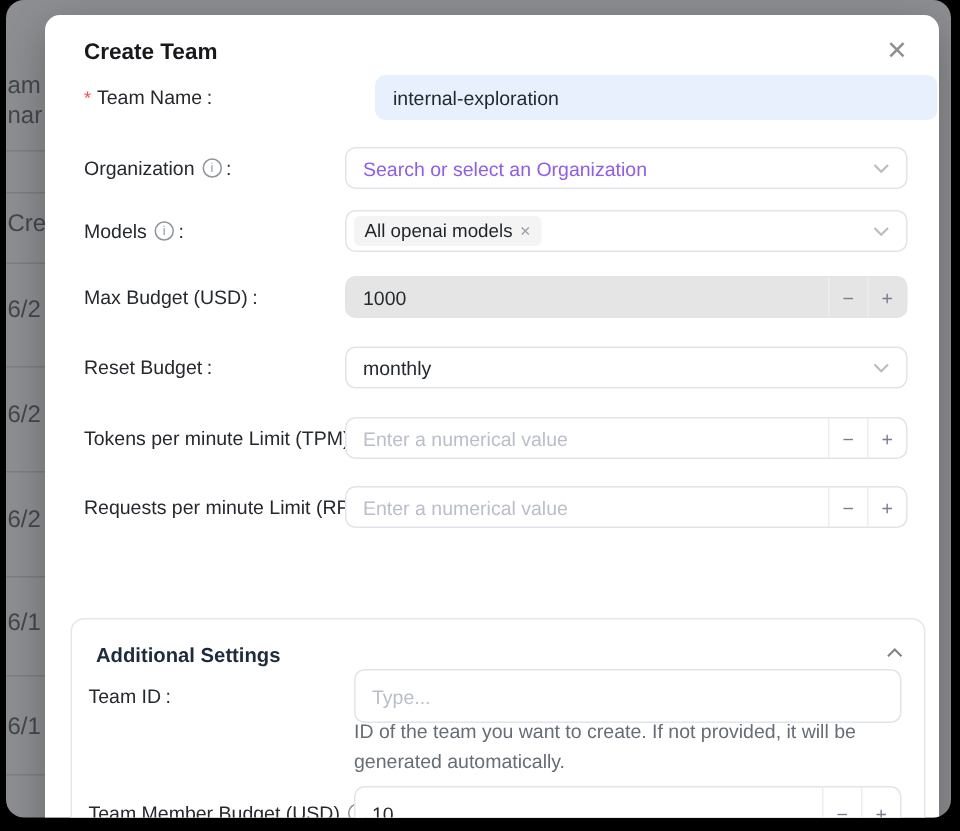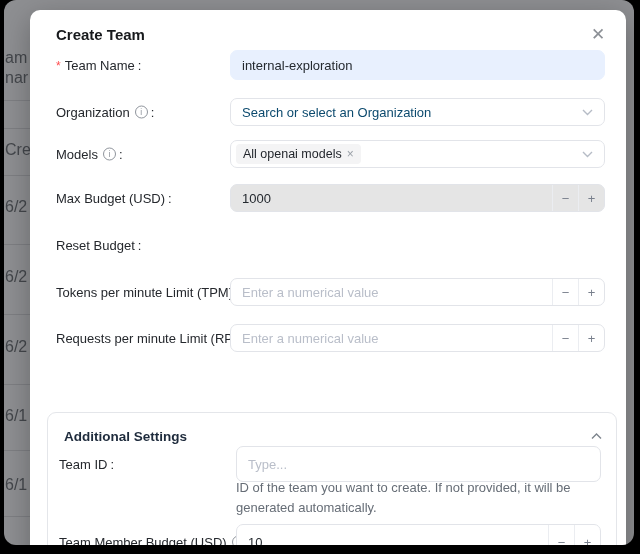--- a/index.html
+++ b/index.html
@@ -62,30 +62,30 @@
   .row-control { position: absolute; left: 174px; right: 0; top: 0; bottom: 0; }
   
   .ctl {
     width: 100%; height: 100%;
     border: 1px solid #e2e4e9; border-radius: 7px;
     background: #fff;
     display: flex; align-items: center;
     font-size: 13px; color: #24292f;
     position: relative;
   }
-  .ctl-filled { background: #e8f0fe; border-color: #e8f0fe; }
+  .ctl-filled { background: #e8f0fe; border-color: #e8f0fe; margin-left: 20px; }
   .ctl-gray   { background: #e5e5e5; }
   .ctl input {
     flex: 1; min-width: 0; height: 100%;
     border: none; outline: none; background: transparent;
     padding: 0 11px;
     font: inherit; color: #24292f;
   }
   .ctl input::placeholder { color: #b9bec9; }
-  .select-placeholder { padding: 0 11px; color: #0c4a6e; flex: 1; }
+  .select-placeholder { padding: 0 11px; color: #8b5cf6; flex: 1; }
   .select-value { padding: 0 11px; color: #24292f; flex: 1; }
   .chevron { margin-right: 11px; display: flex; align-items: center; }
   .tag {
     display: inline-flex; align-items: center; gap: 5px;
     margin-left: 5px; height: 20px; padding: 0 7px;
     background: #f4f4f5; border-radius: 4px;
     font-size: 12.5px; color: #1f2329;
   }
   .tag-x { color: #9aa0a8; font-size: 12px; cursor: pointer; }
   .step-btn {
@@ -206,20 +206,30 @@
           <span class="step-btn">+</span>
         </div>
       </div>
     </div>
 
     <div class="row" style="top:221px">
       <div class="row-label">
         <span>Reset Budget</span>
         <span class="colon">:</span>
       </div>
+      <div class="row-control">
+        <div class="ctl">
+          <span class="select-value">monthly</span>
+          <span class="chevron">
+            <svg width="11" height="7" viewBox="0 0 11 7">
+                <polyline points="1,1 5.5,5.5 10,1" fill="none" stroke="#b6bcc6" stroke-width="1.4"></polyline>
+              </svg>
+          </span>
+        </div>
+      </div>
     </div>
 
     <div class="row" style="top:268px">
       <div class="row-label">
         <span>Tokens per minute Limit (TPM)</span>
         <span class="colon">:</span>
       </div>
       <div class="row-control">
         <div class="ctl">
           <input type="text" placeholder="Enter a numerical value" style="">

